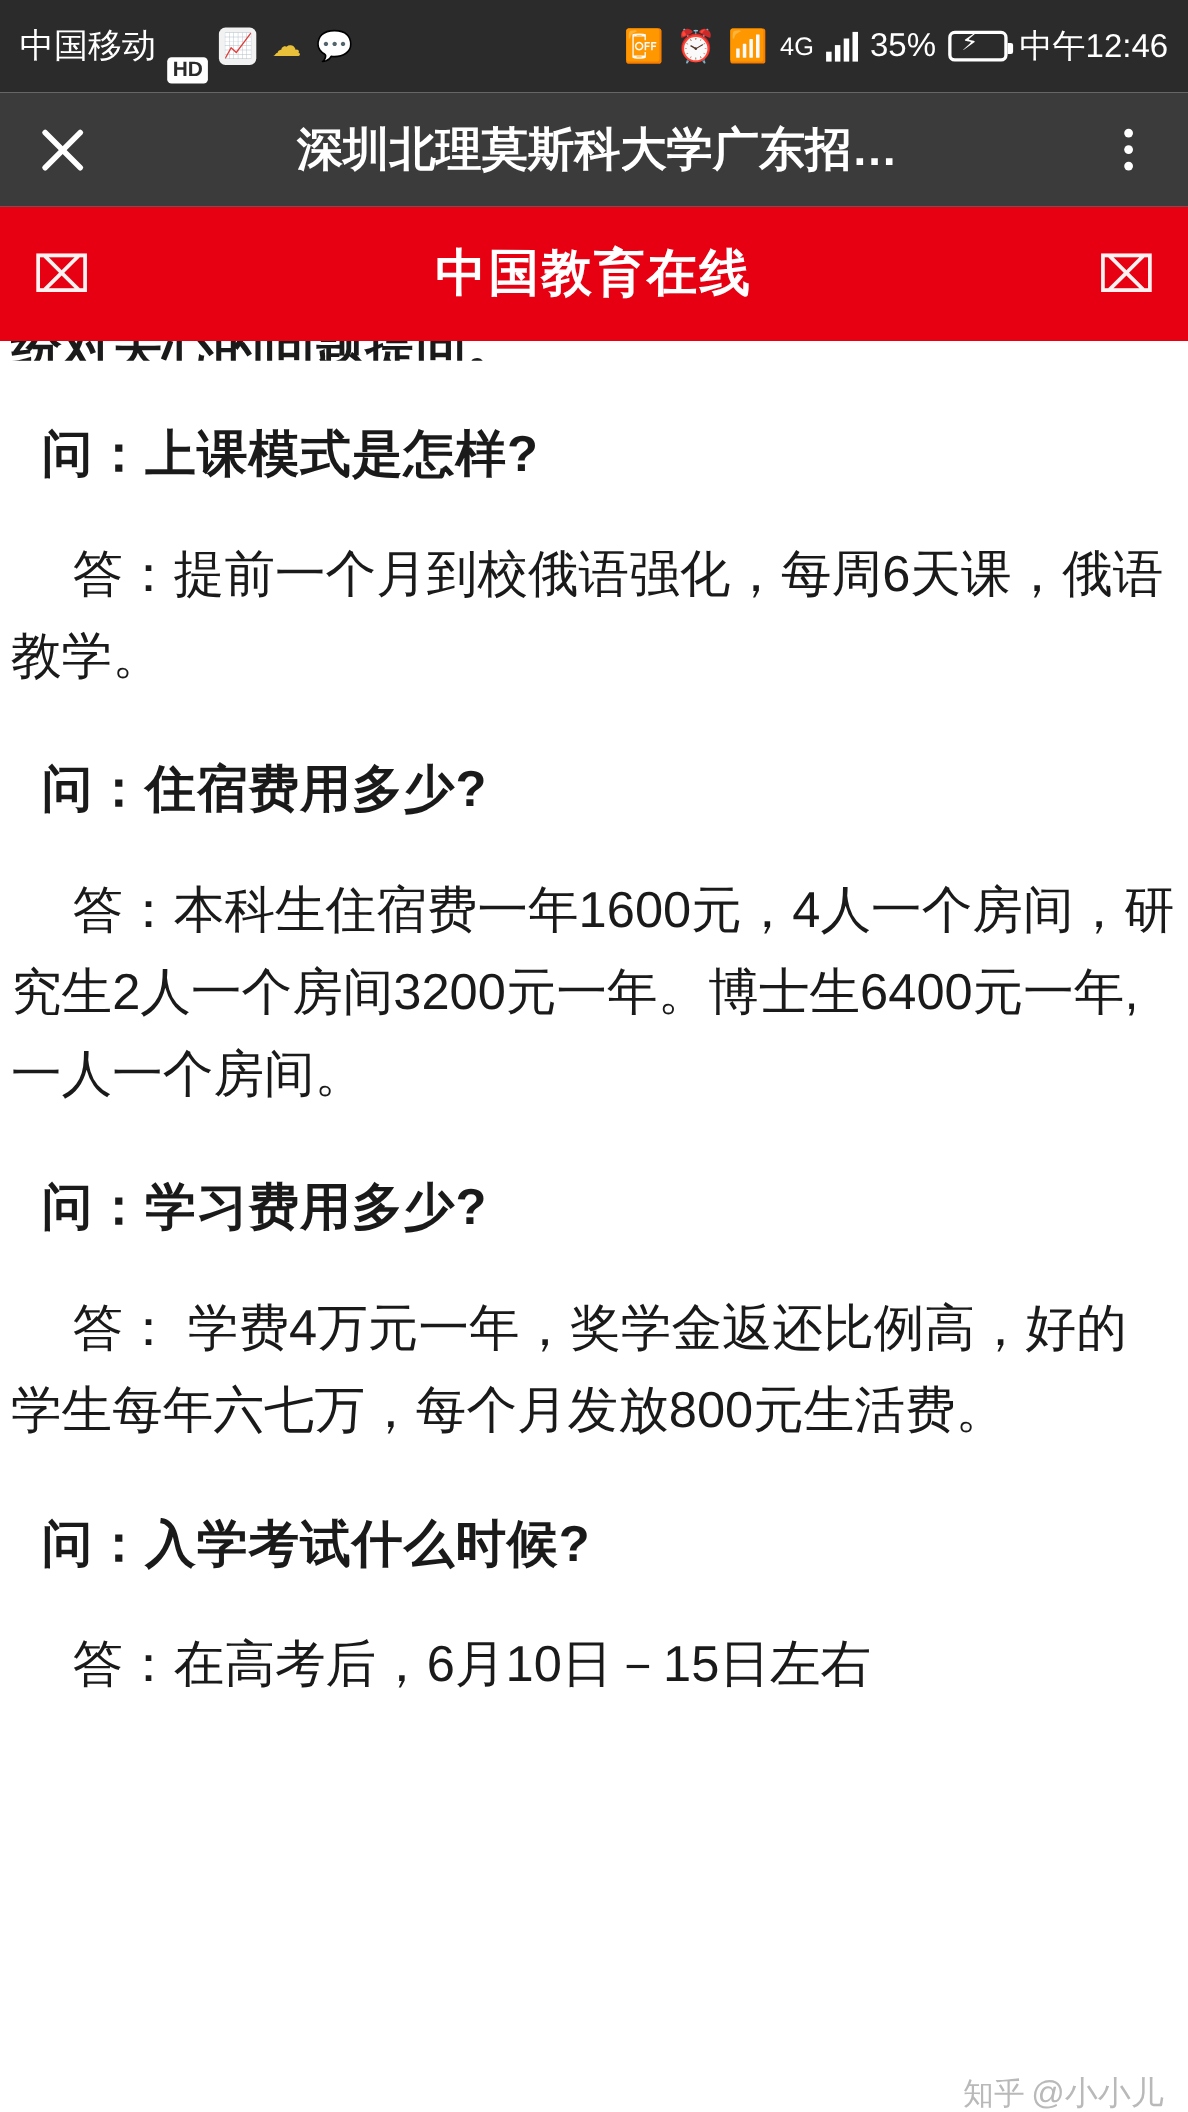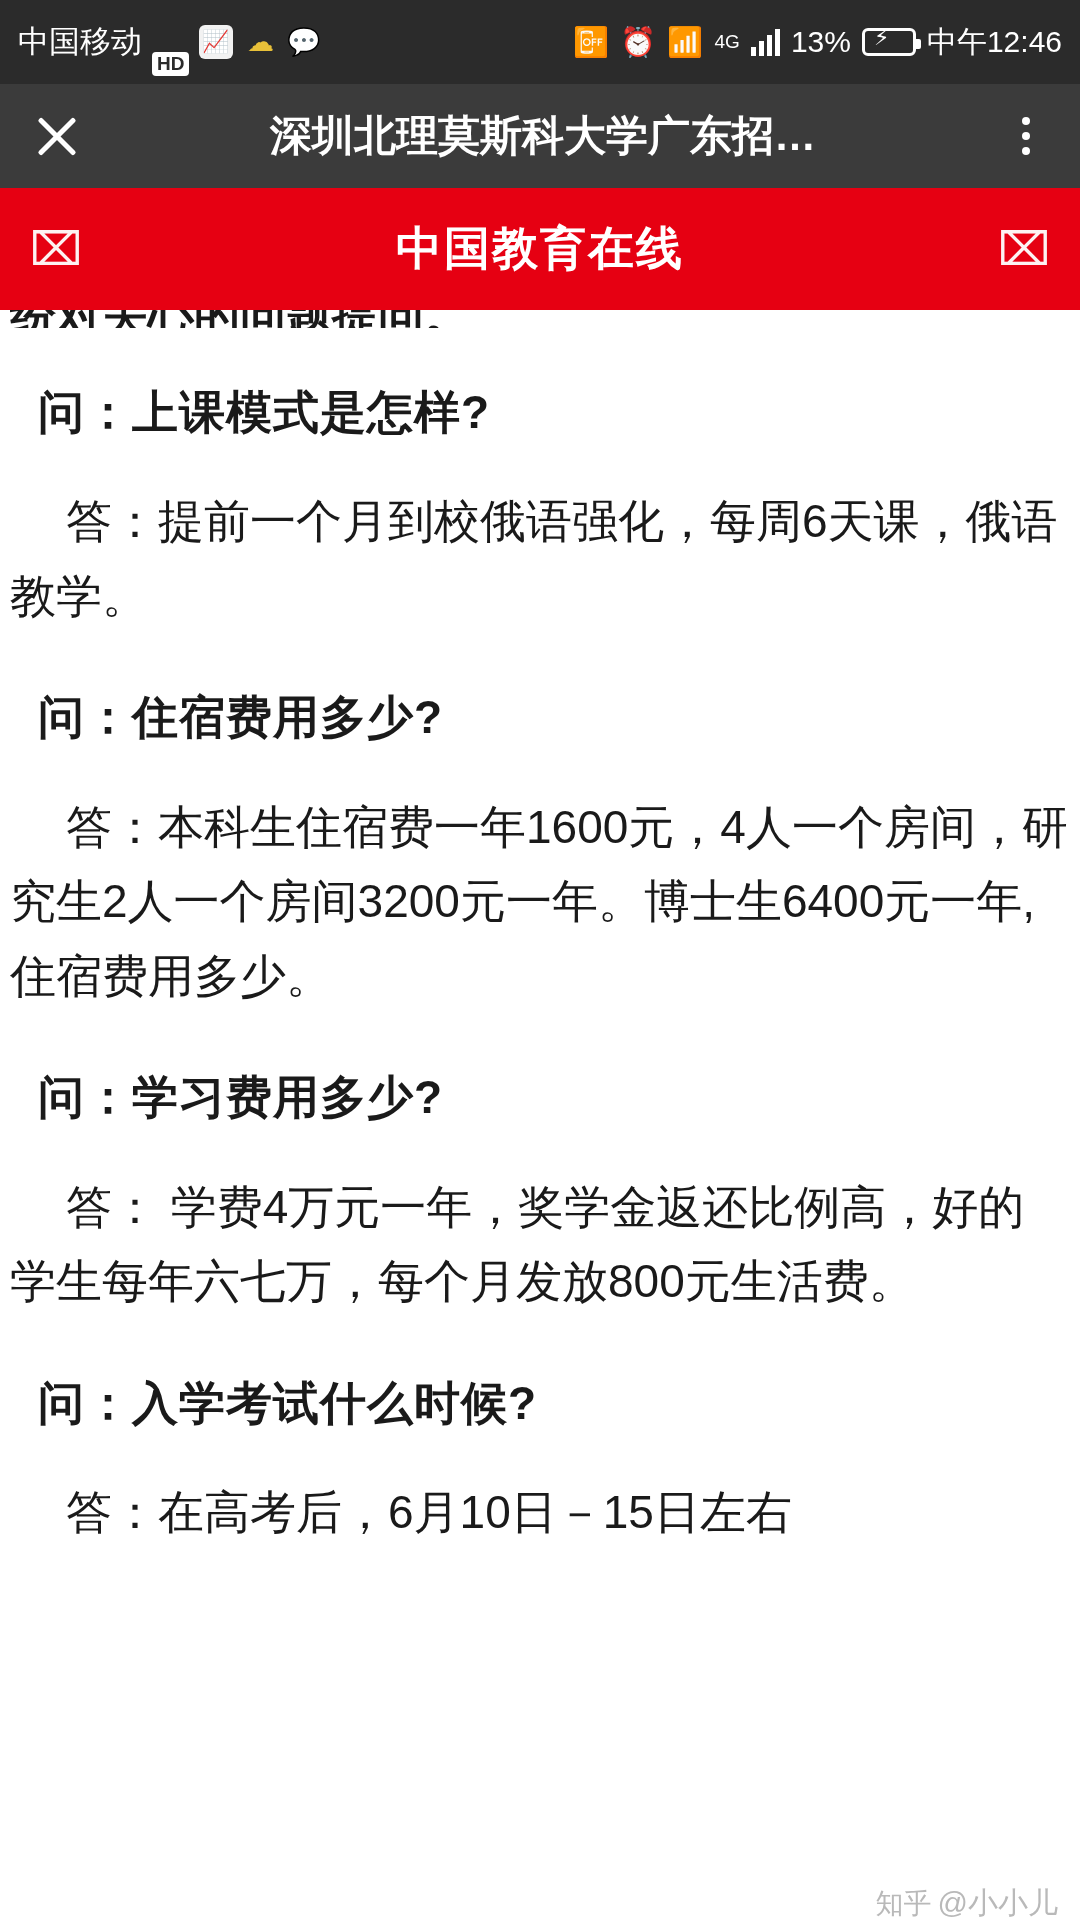--- a/index.html
+++ b/index.html
@@ -50,21 +50,21 @@
   .icon-wechat { background: transparent; color: #bfbfbf; font-size: 27px; }
 
   .status-right {
     margin-left: auto;
     display: flex;
     align-items: center;
     gap: 11px;
     font-size: 30px;
   }
   .vibrate-icon, .alarm-icon, .wifi-icon { font-size: 29px; }
-  .net-type { font-size: 19px; vertical-align: super; }
+  .net-type { font-size: 23px; vertical-align: super; }
   .signal-bars {
     display: inline-flex;
     align-items: flex-end;
     gap: 3px;
     height: 28px;
   }
   .signal-bars i { width: 5px; background: #ffffff; display: block; }
   .signal-bars i:nth-child(1) { height: 9px; }
   .signal-bars i:nth-child(2) { height: 15px; }
   .signal-bars i:nth-child(3) { height: 21px; }
@@ -230,21 +230,21 @@
     <span class="vibrate-icon">📴</span>
     <span class="alarm-icon">⏰</span>
     <span class="wifi-icon">📶</span>
     <span class="net-type">4G</span>
     <span class="signal-bars">
         <i></i>
         <i></i>
         <i></i>
         <i></i>
       </span>
-    <span>13%</span>
+    <span>35%</span>
     <span class="battery">
         <span class="bolt">⚡</span>
       </span>
     <span class="clock">中午12:46</span>
   </div>
 </div>
 
 <div class="titlebar">
   <div class="close-x"></div>
   <div class="title-text">深圳北理莫斯科大学广东招…</div>
@@ -261,21 +261,21 @@
   <span class="banner-glyph">⌧</span>
 </div>
 
 <div class="article">
   <div class="clipped-line">纷对关心的问题提问。</div>
 
   <p class="q">问：上课模式是怎样?</p>
   <p class="a">答：提前一个月到校俄语强化，每周6天课，俄语教学。</p>
 
   <p class="q">问：住宿费用多少?</p>
-  <p class="a">答：本科生住宿费一年1600元，4人一个房间，研究生2人一个房间3200元一年。博士生6400元一年,住宿费用多少。</p>
+  <p class="a">答：本科生住宿费一年1600元，4人一个房间，研究生2人一个房间3200元一年。博士生6400元一年,一人一个房间。</p>
 
   <p class="q">问：学习费用多少?</p>
   <p class="a">答： 学费4万元一年，奖学金返还比例高，好的学生每年六七万，每个月发放800元生活费。</p>
 
   <p class="q">问：入学考试什么时候?</p>
   <p class="a">答：在高考后，6月10日－15日左右</p>
 
   <div class="watermark">
     <span class="wm-logo">知乎</span>
     <span>@小小儿</span>

